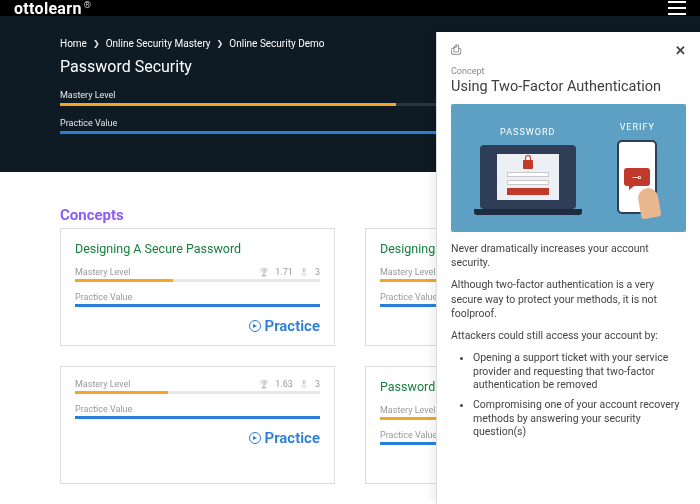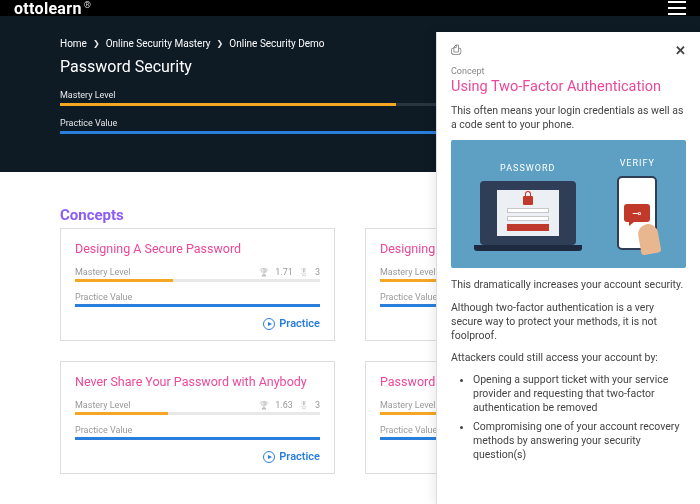--- a/index.html
+++ b/index.html
@@ -19,40 +19,40 @@
   .page-title { font-size: 16px; font-weight: 400; margin-bottom: 14px; position: relative; }
   .hero-meter { margin-bottom: 12px; position: relative; }
   .hero-meter-label { font-size: 9px; opacity: 0.9; margin-bottom: 3px; }
   .hero-bar { height: 3px; background: rgba(255,255,255,0.12); position: relative; }
   .hero-bar .fill { position: absolute; height: 100%; left: 0; top: 0; }
 
   .concepts-wrap { padding: 34px 60px 20px; }
   .concepts-title { font-size: 15px; font-weight: 700; color: #8b5cf6; margin-bottom: 4px; }
   .cards-row { display: flex; gap: 30px; margin-bottom: 20px; }
   .card { flex: 1; border: 1px solid #ddd; padding: 12px 14px 10px; background: #fff; }
-  .card-title { font-size: 12.5px; color: #ec4899; font-weight: 400; margin-bottom: 10px; height: 16px; overflow: hidden; }
+  .card-title { font-size: 12.5px; color: #15803d; font-weight: 400; margin-bottom: 10px; height: 16px; overflow: hidden; }
   .card-meter-row { display: flex; align-items: center; justify-content: space-between; margin-bottom: 2px; }
   .card-meter-label { font-size: 9px; color: #999; }
   .card-stats { font-size: 9px; color: #999; display: flex; gap: 6px; align-items: center; }
   .card-bar { height: 3px; background: #e8e8e8; position: relative; margin-bottom: 10px; }
   .card-bar .fill { position: absolute; left: 0; top: 0; height: 100%; }
   .practice-row { display: flex; justify-content: flex-end; }
-  .practice-link { color: #2a7edb; font-size: 11px; display: flex; align-items: center; gap: 4px; font-weight: 600; cursor: pointer; }
+  .practice-link { color: #2a7edb; font-size: 15px; display: flex; align-items: center; gap: 4px; font-weight: 600; cursor: pointer; }
   .play-circle { width: 12px; height: 12px; border: 1.5px solid #2a7edb; border-radius: 50%; display: inline-flex; align-items: center; justify-content: center; }
   .play-circle::after { content: ""; border-left: 4px solid #2a7edb; border-top: 2.5px solid transparent; border-bottom: 2.5px solid transparent; margin-left: 1px; }
   .trophy::before { content: "\1F3C6"; font-size: 8px; filter: grayscale(1); opacity: 0.6; }
   .medal::before { content: "\1F396"; font-size: 8px; filter: grayscale(1); opacity: 0.6; }
 
   .panel { position: absolute; top: 32px; right: 0; bottom: 0; width: 264px; background: #fff; border-left: 1px solid #ddd; box-shadow: -3px 0 10px rgba(0,0,0,0.08); overflow-y: auto; font-size: 10.5px; color: #444; }
   .panel-topbar { display: flex; align-items: center; justify-content: space-between; padding: 10px 14px 6px; }
   .printer-icon { font-size: 13px; cursor: pointer; color: #444; }
   .close-icon { font-size: 13px; font-weight: 700; cursor: pointer; }
   .panel-body { padding: 2px 14px 10px; }
   .panel-eyebrow { font-size: 9px; color: #888; margin-bottom: 2px; }
-  .panel-title { font-size: 14.5px; color: #ec4899; font-weight: 400; margin-bottom: 8px; line-height: 1.25; }
+  .panel-title { font-size: 14.5px; color: #404040; font-weight: 400; margin-bottom: 8px; line-height: 1.25; }
   .panel-p { margin-bottom: 8px; line-height: 1.35; }
   .panel-image { height: 128px; background: #5da0c4; border-radius: 2px; margin-bottom: 10px; display: flex; align-items: center; justify-content: space-around; padding: 6px 8px; position: relative; }
   .pcol { display: flex; flex-direction: column; align-items: center; color: #fff; font-size: 9px; letter-spacing: 1px; }
   .laptop { width: 96px; height: 64px; background: #2f3d57; border-radius: 4px; margin-top: 8px; position: relative; display: flex; align-items: center; justify-content: center; }
   .laptop::after { content: ""; position: absolute; bottom: -6px; left: -6px; right: -6px; height: 6px; background: #1e2a3f; border-radius: 0 0 3px 3px; }
   .screen { width: 62px; height: 46px; background: #eceff4; display: flex; flex-direction: column; align-items: center; justify-content: center; gap: 3px; }
   .lock { width: 10px; height: 9px; background: #c0392b; position: relative; border-radius: 1px; }
   .lock::before { content: ""; position: absolute; top: -5px; left: 2px; width: 4px; height: 5px; border: 1.5px solid #c0392b; border-bottom: none; border-radius: 3px 3px 0 0; }
   .field { width: 42px; height: 5px; background: #fff; border: 1px solid #c8c8c8; }
   .loginbtn { width: 42px; height: 7px; background: #c0392b; }
@@ -154,21 +154,20 @@
       <div class="practice-row">
             <span class="practice-link">
               <span class="play-circle"></span>
               <span>Practice</span>
             </span>
           </div>
         </div>
       </div>
       <div class="cards-row">
         <div class="card">
-      <div class="card-title">Never Share Your Password with Anybody</div>
       <div class="card-meter-row">
             <span class="card-meter-label">Mastery Level</span>
             <span class="card-stats">
               <span class="trophy"></span>
               <span>1.63</span>
               <span class="medal"></span>
               <span>3</span>
             </span>
           </div>
       <div class="card-bar">
@@ -214,42 +213,41 @@
 </div>
 
 <div class="panel">
   <div class="panel-topbar">
     <span class="printer-icon">⎙</span>
     <span class="close-icon">✕</span>
   </div>
   <div class="panel-body">
     <div class="panel-eyebrow">Concept</div>
     <div class="panel-title">Using Two-Factor Authentication</div>
-    <p class="panel-p">This often means your login credentials as well as a code sent to your phone.</p>
     <div class="panel-image">
       <div class="pcol">
         <span>PASSWORD</span>
         <div class="laptop">
           <div class="screen">
               <div class="lock"></div>
               <div class="field"></div>
               <div class="field"></div>
               <div class="loginbtn"></div>
             </div>
         </div>
       </div>
       <div class="pcol">
         <span>VERIFY</span>
         <div class="phone">
           <div class="bubble">⊸</div>
           <div class="hand"></div>
         </div>
       </div>
     </div>
-    <p class="panel-p">This dramatically increases your account security.</p>
+    <p class="panel-p">Never dramatically increases your account security.</p>
     <p class="panel-p">Although two-factor authentication is a very secure way to protect your methods, it is not foolproof.</p>
     <p class="panel-p">Attackers could still access your account by:</p>
     <ul class="panel-list" id="panel-bullets">
         <li>Opening a support ticket with your service provider and requesting that two-factor authentication be removed</li>
         <li>Compromising one of your account recovery methods by answering your security question(s)</li>
       </ul>
   </div>
 </div>
 
 </body></html>

